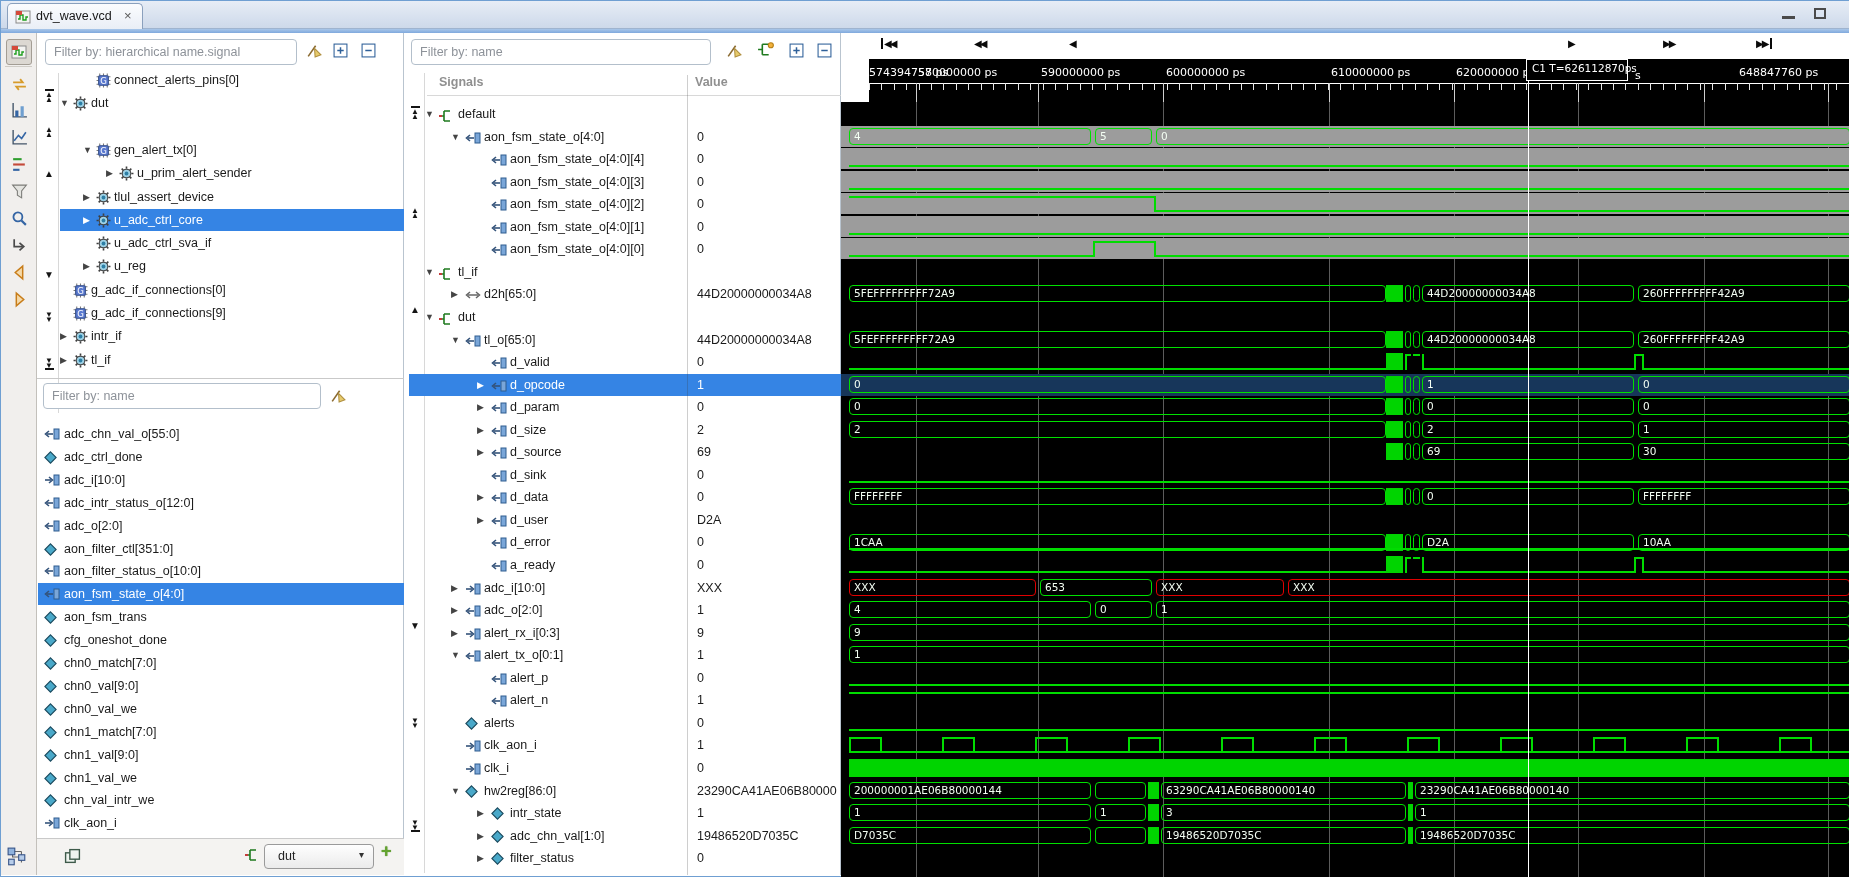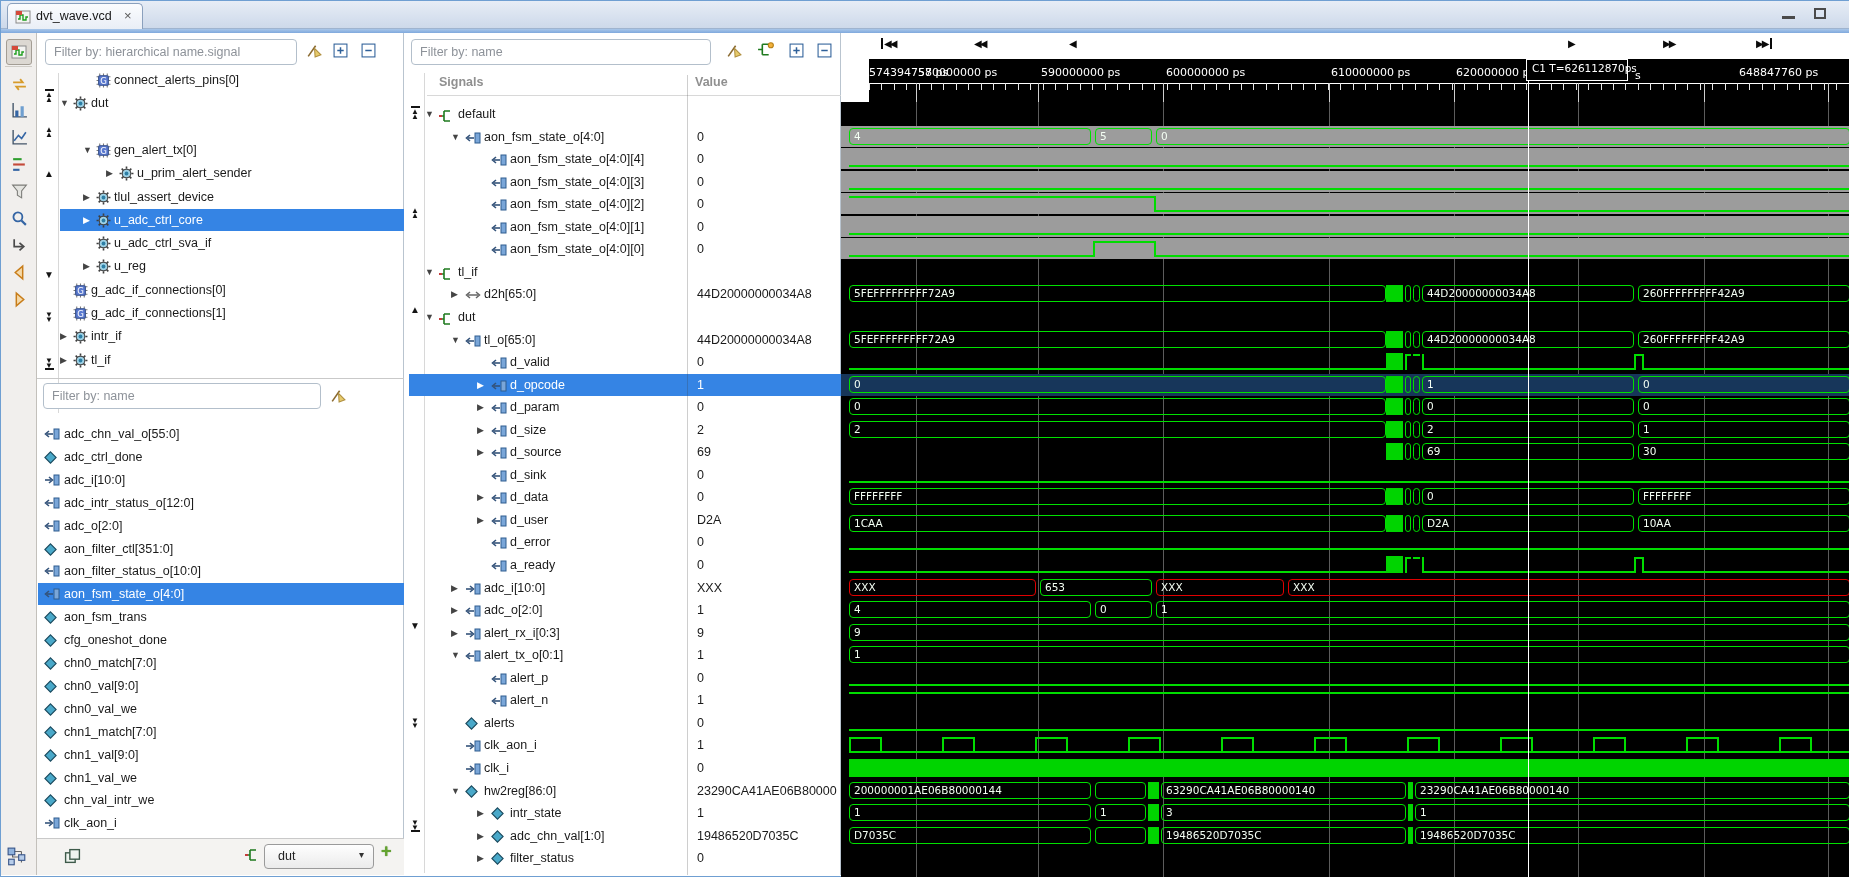--- a/index.html
+++ b/index.html
@@ -271,21 +271,21 @@
               <text x="7" y="10" font-size="8" font-family="DejaVu Sans" fill="#fff" text-anchor="middle">G</text>
             </svg></span>
           <span class="lbl" style="left: 31px;">g_adc_if_connections[0]</span>
         </div>
         <div class="treerow" style="left: 0px; top: 231px; width: 344px; position: absolute;">
           <span style="position: absolute; left: 13px; top: 4px; line-height: 0;"><svg width="15" height="15" viewBox="0 0 14 14">
               <path d="M3.5 0.5v2M7 0.5v2M10.5 0.5v2M3.5 11.5v2M7 11.5v2M10.5 11.5v2M0.5 3.5h2M0.5 7h2M0.5 10.5h2M11.5 3.5h2M11.5 7h2M11.5 10.5h2" stroke="#777" stroke-width="1"></path>
               <rect x="2.5" y="2.5" width="9" height="9" rx="1" fill="#5b7ad0" stroke="#2e4a86"></rect>
               <text x="7" y="10" font-size="8" font-family="DejaVu Sans" fill="#fff" text-anchor="middle">G</text>
             </svg></span>
-          <span class="lbl" style="left: 31px;">g_adc_if_connections[1]</span>
+          <span class="lbl" style="left: 31px;">g_adc_if_connections[9]</span>
         </div>
         <div class="treerow" style="left: 0px; top: 254px; width: 344px; position: absolute;">
           <span class="arrow" style="left: 0px; font-size: 9px; line-height: 22px; color: rgb(68, 68, 68);">▶</span>
           <span style="position: absolute; left: 13px; top: 4px; line-height: 0;"><svg width="15" height="15" viewBox="0 0 14 14">
               <path d="M7 0.5v2M7 11.5v2M0.5 7h2M11.5 7h2M2.5 2.5l1.6 1.6M9.9 9.9l1.6 1.6M11.5 2.5L9.9 4.1M4.1 9.9L2.5 11.5" stroke="#3f3f3f" stroke-width="1.5"></path>
               <circle cx="7" cy="7" r="4" fill="#9fd2e6" stroke="#3f3f3f"></circle>
               <circle cx="7" cy="7" r="1.8" fill="#2d7fa5"></circle>
             </svg></span>
           <span class="lbl" style="left: 31px;">intr_if</span>
         </div>
@@ -1067,21 +1067,21 @@
           <div class="seg" style="left: 564px; width: 6px; position: absolute; border-color: rgb(0, 224, 0);"></div>
           <div class="seg" style="left: 572px; width: 7px; position: absolute; border-color: rgb(0, 224, 0);"></div>
           <div class="seg" style="left: 581px; width: 212px; position: absolute; border-color: rgb(0, 224, 0);">
             <span>0</span>
           </div>
           <div class="seg" style="left: 797px; width: 212px; position: absolute; border-color: rgb(0, 224, 0);">
             <span>FFFFFFFF</span>
           </div>
           <div class="blk" style="left: 545px; width: 17px; position: absolute;"></div>
         </div>
-        <div class="wslot" style="top: 411px; position: absolute;">
+        <div class="wslot" style="top: 430px; position: absolute;">
           <div class="seg" style="left: 8px; width: 537px; position: absolute; border-color: rgb(0, 224, 0);">
             <span>1CAA</span>
           </div>
           <div class="seg" style="left: 564px; width: 6px; position: absolute; border-color: rgb(0, 224, 0);"></div>
           <div class="seg" style="left: 572px; width: 7px; position: absolute; border-color: rgb(0, 224, 0);"></div>
           <div class="seg" style="left: 581px; width: 212px; position: absolute; border-color: rgb(0, 224, 0);">
             <span>D2A</span>
           </div>
           <div class="seg" style="left: 797px; width: 212px; position: absolute; border-color: rgb(0, 224, 0);">
             <span>10AA</span>

